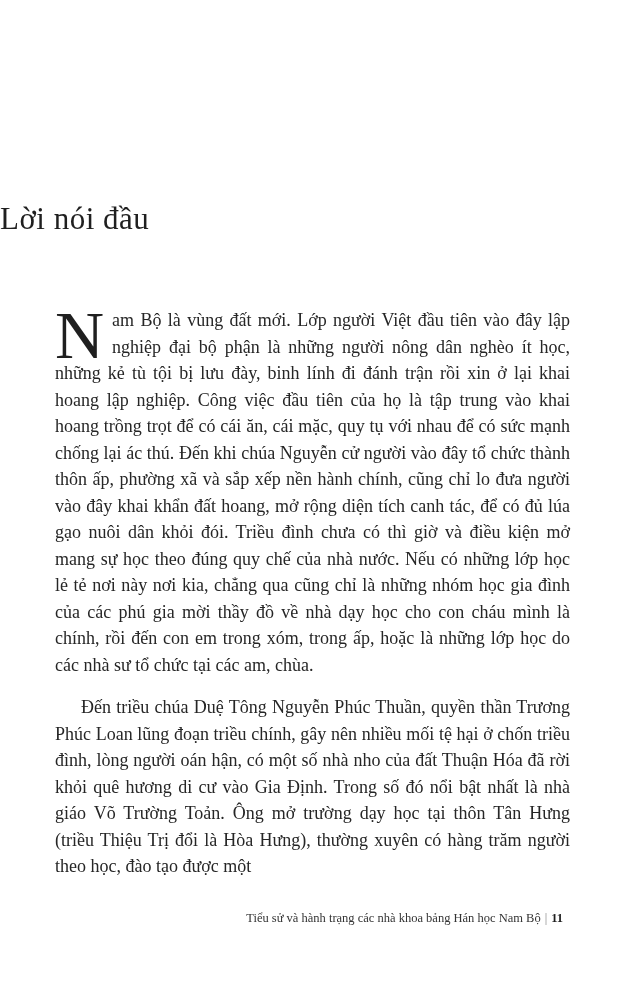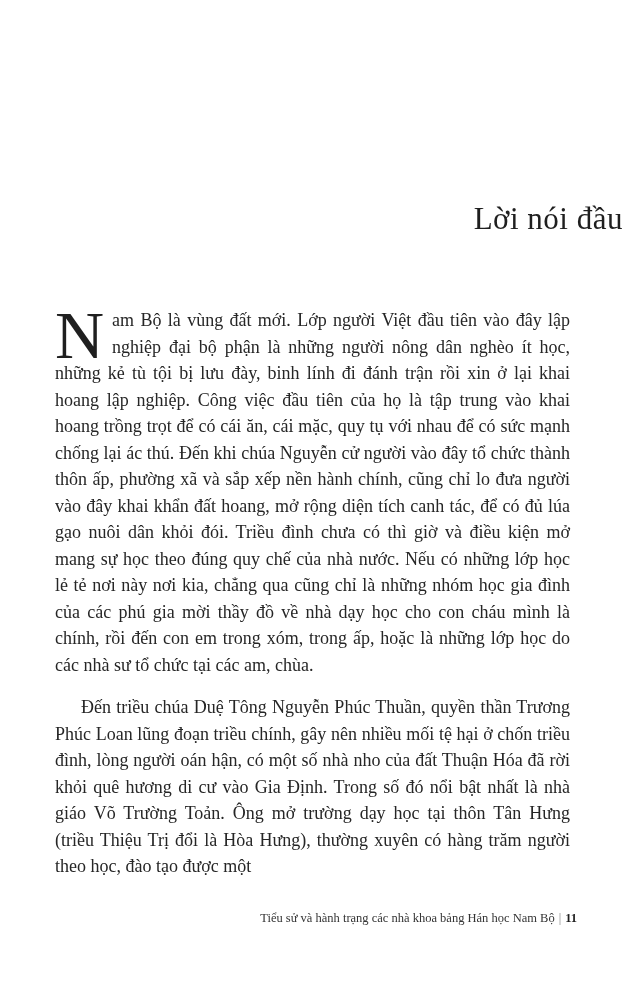--- a/index.html
+++ b/index.html
@@ -14,21 +14,21 @@
     height: 983px;
     margin: 0;
     background: #ffffff;
     color: #222222;
     font-family: "Liberation Serif", "DejaVu Serif", serif;
     overflow: hidden;
   }
   .title {
     margin: 0;
     padding-top: 201px;
-    text-align: right;
+    text-align: left;
     font-size: 31px;
     font-weight: 400;
     letter-spacing: 0.5px;
     color: #1f1f1f;
   }
   .content {
     margin: 70px 53px 0 55px;
     font-size: 18px;
     line-height: 26.5px;
     text-align: justify;
@@ -44,21 +44,21 @@
   }
   .dropcap {
     float: left;
     font-size: 68px;
     line-height: 50px;
     padding: 3px 8px 0 0;
     color: #1f1f1f;
   }
   .footer {
     position: absolute;
-    right: 46px;
+    right: 60px;
     bottom: 57px;
     font-size: 12.5px;
     line-height: 16px;
     color: #333333;
     white-space: nowrap;
   }
   .footer .footer-sep {
     color: #8a8a8a;
     padding: 0 4px;
   }

